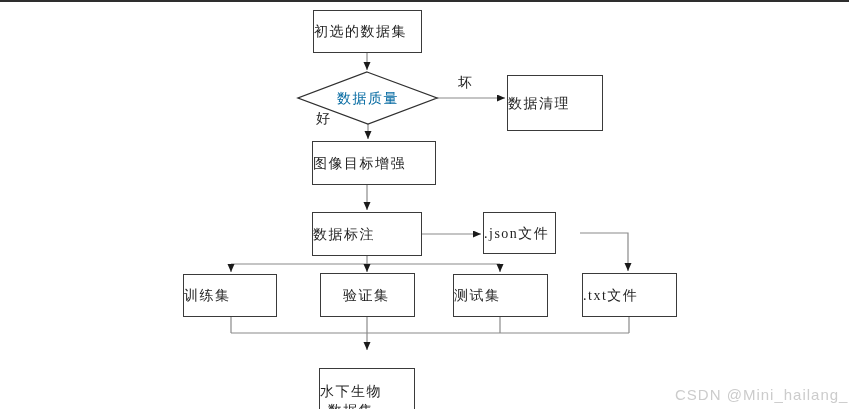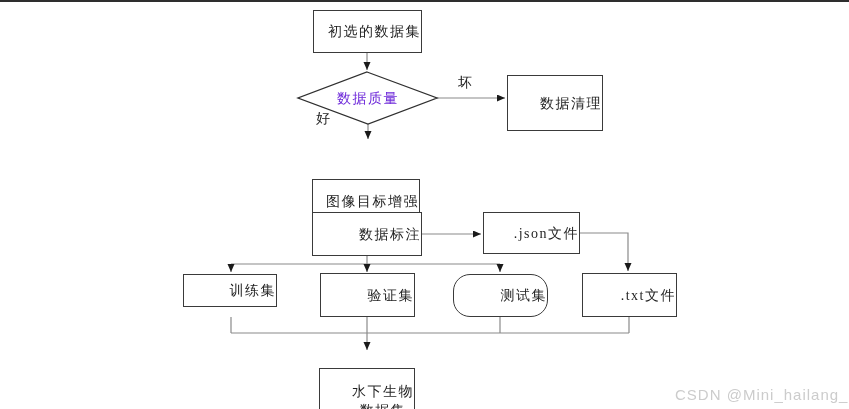--- a/index.html
+++ b/index.html
@@ -8,28 +8,28 @@
     font-family:"Liberation Serif","DejaVu Serif",serif;
     overflow:hidden;
   }
   .top-rule{
     position:absolute;left:0;top:0;width:849px;height:2px;background:#2e2e2e;
   }
   svg.wires{position:absolute;left:0;top:0;}
   .node{
     position:absolute;box-sizing:border-box;
     border:1.5px solid #3a3a3a;background:#ffffff;
-    display:flex;align-items:center;justify-content:flex-end;
+    display:flex;align-items:center;justify-content:flex-start;
     font-size:14px;color:#1f1f1f;letter-spacing:1.5px;
     text-align:center;line-height:19px;
   }
   .node .lbl{white-space:pre-line;}
   .diamond-label{
     position:absolute;left:312px;top:90px;width:112px;
-    font-size:14px;color:#6d28d9;letter-spacing:1.5px;text-align:center;
+    font-size:14px;color:#0369a1;letter-spacing:1.5px;text-align:center;
   }
   .edge-label{
     position:absolute;font-size:14px;color:#1f1f1f;width:20px;text-align:center;
   }
   .edge-label.bad{left:455px;top:74px;}
   .edge-label.good{left:313px;top:110px;}
   .watermark{
     position:absolute;left:675px;top:386px;
     font-family:"Liberation Sans","DejaVu Sans",sans-serif;
     font-size:15px;color:#cccccc;letter-spacing:1px;white-space:nowrap;
@@ -69,41 +69,41 @@
   <div class="node" style="left:313px;top:10px;width:109px;height:43px;">
     <span class="lbl">初选的数据集</span>
   </div>
 
   <div class="diamond-label">数据质量</div>
 
   <div class="node" style="left:507px;top:75px;width:96px;height:56px;">
     <span class="lbl">数据清理</span>
   </div>
 
-  <div class="node" style="left:312px;top:141px;width:108px;height:44px;margin-top:38px;">
+  <div class="node" style="left:312px;top:141px;width:124px;height:44px;">
     <span class="lbl">图像目标增强</span>
   </div>
 
   <div class="node" style="left:312px;top:212px;width:110px;height:44px;font-family:Liberation Serif, serif;">
     <span class="lbl">数据标注</span>
   </div>
 
-  <div class="node" style="left:483px;top:212px;width:97px;height:42px;">
+  <div class="node" style="left:483px;top:212px;width:73px;height:42px;">
     <span class="lbl">.json文件</span>
   </div>
 
-  <div class="node" style="left:183px;top:274px;width:94px;height:33px;">
+  <div class="node" style="left:183px;top:274px;width:94px;height:43px;">
     <span class="lbl">训练集</span>
   </div>
 
   <div class="node" style="left:320px;top:273px;width:95px;height:44px;padding-left:22px;">
     <span class="lbl">验证集</span>
   </div>
 
-  <div class="node" style="left:453px;top:274px;width:95px;height:43px;border-radius:17px;">
+  <div class="node" style="left:453px;top:274px;width:95px;height:43px;">
     <span class="lbl">测试集</span>
   </div>
 
   <div class="node" style="left:582px;top:273px;width:95px;height:44px;">
     <span class="lbl">.txt文件</span>
   </div>
 
   <div class="node" style="left:319px;top:368px;width:96px;height:66px;">
     <span class="lbl">水下生物
 数据集</span>

